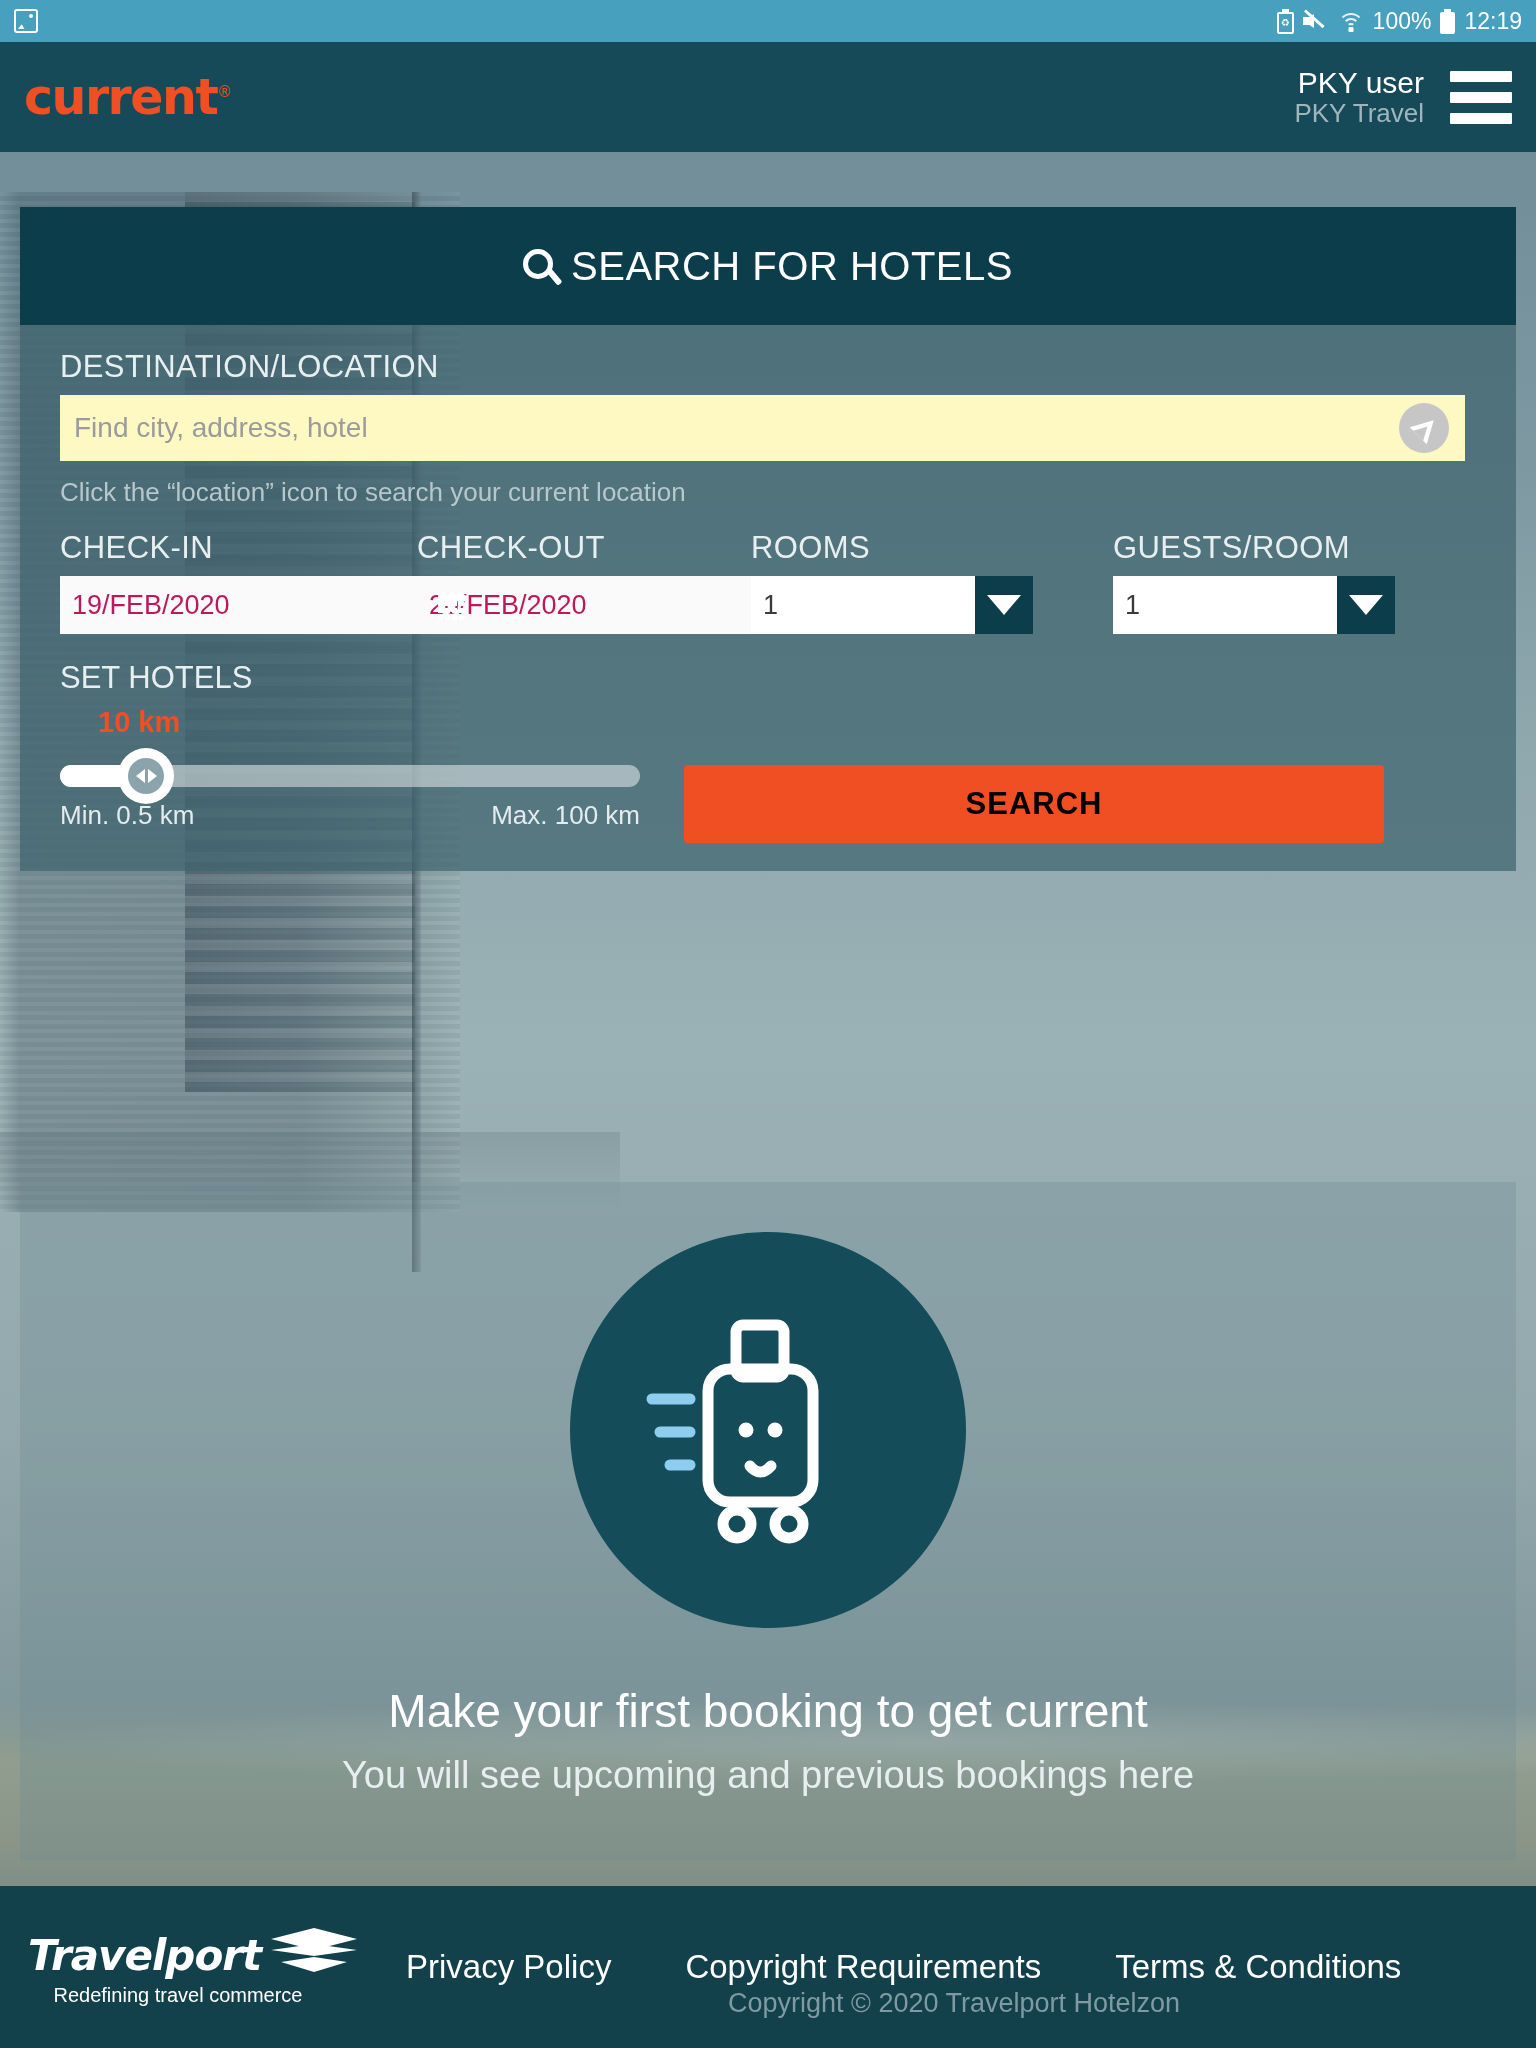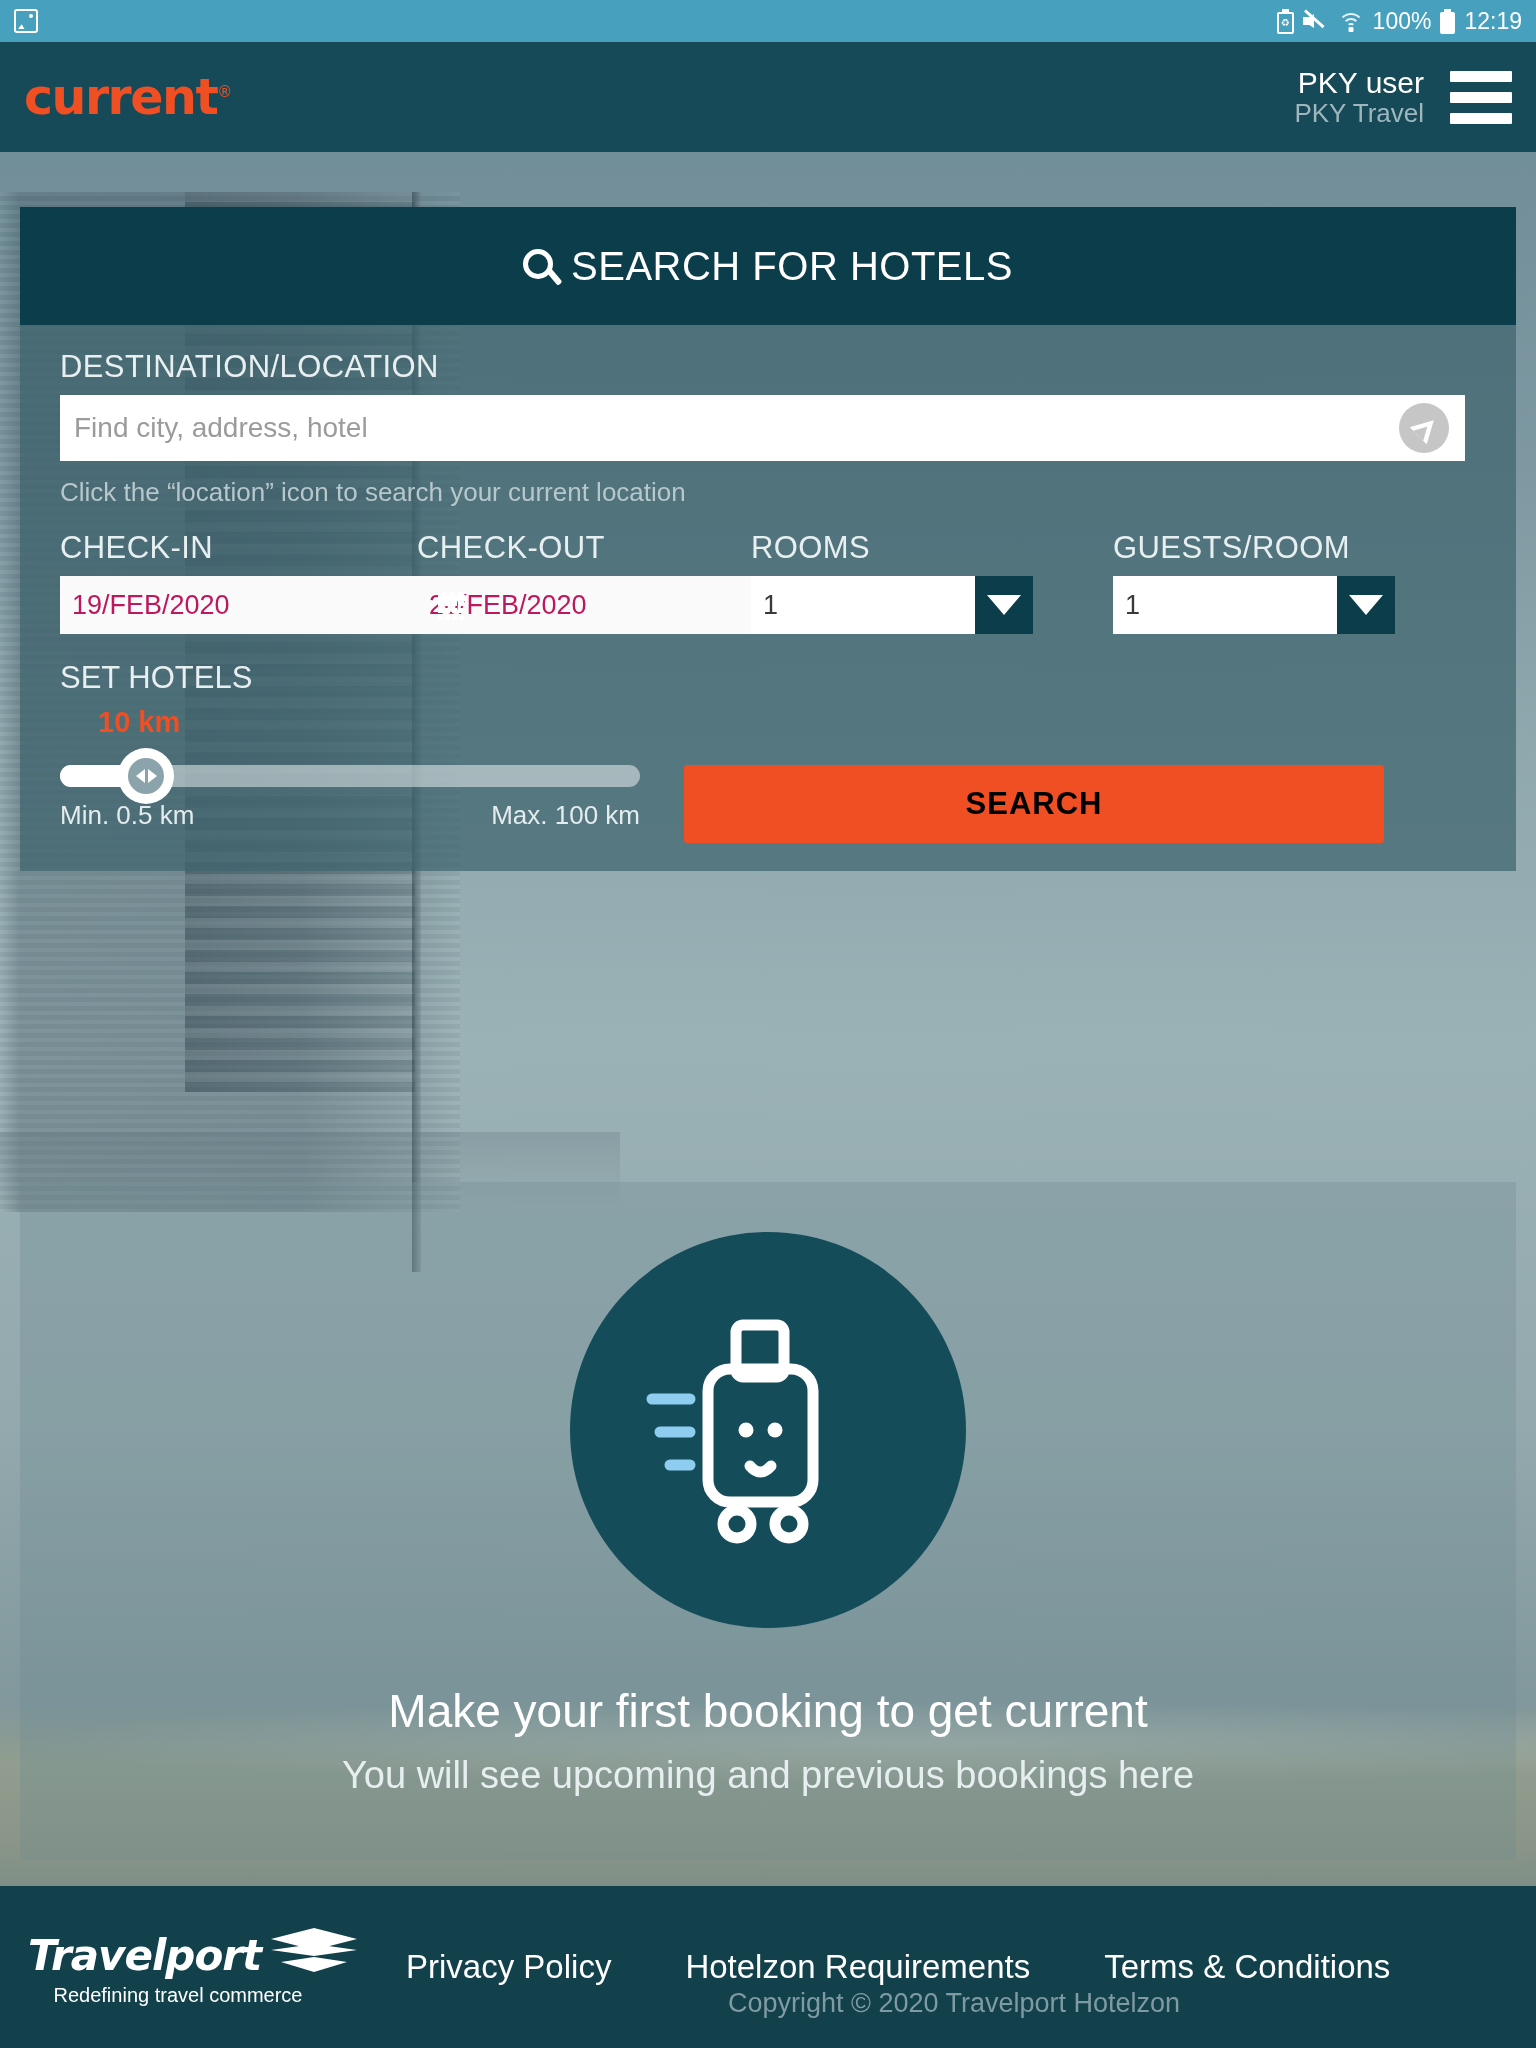--- a/index.html
+++ b/index.html
@@ -140,21 +140,21 @@
     content:""; position:absolute; right:-9px; bottom:-12px; width:6px; height:19px;
     background:#fff; transform:rotate(-40deg); border-radius:2px;
   }
   #search-title-bar h1 { color:#fff; font-size:40px; font-weight:normal; letter-spacing:0.5px; }
 
   #panel-body { padding:24px 51px 28px 40px; }
   .fld-label { color:#e8eff1; font-size:31px; letter-spacing:0.4px; margin-bottom:10px; }
 
   #dest-wrap { position:relative; }
   #dest-input {
-    width:100%; height:66px; border:none; background:#ffffff;
+    width:100%; height:66px; border:none; background:#fef9c3;
     font-size:28px; color:#8a8a8a; padding:0 80px 0 14px;
     font-family:"Liberation Sans", sans-serif;
   }
   #dest-input::placeholder { color:#9b9b9b; }
   #loc-btn {
     position:absolute; right:16px; top:8px; width:50px; height:50px;
     border-radius:50%; background:#c6c6c6; border:none; cursor:pointer;
     display:flex; align-items:center; justify-content:center;
   }
   #loc-btn .arrow {
@@ -462,19 +462,19 @@
             <polygon points="43,0 86,11 43,22 0,11" fill="#ffffff"></polygon>
             <polygon points="43,16 86,22 43,28 0,22" fill="#ffffff"></polygon>
             <polygon points="43,29 76,34 43,44 10,34" fill="#ffffff"></polygon>
           </svg>
         </span>
       </div>
       <div id="tp-tag">Redefining travel commerce</div>
     </div>
     <div id="footer-links">
       <a href="#">Privacy Policy</a>
-      <a href="#">Hotelzon Requirements</a>
+      <a href="#">Copyright Requirements</a>
       <a href="#">Terms &amp; Conditions</a>
     </div>
     <div id="copyright">Copyright © 2020 Travelport Hotelzon</div>
   </div>
 
 </div>
 
 </body></html>

